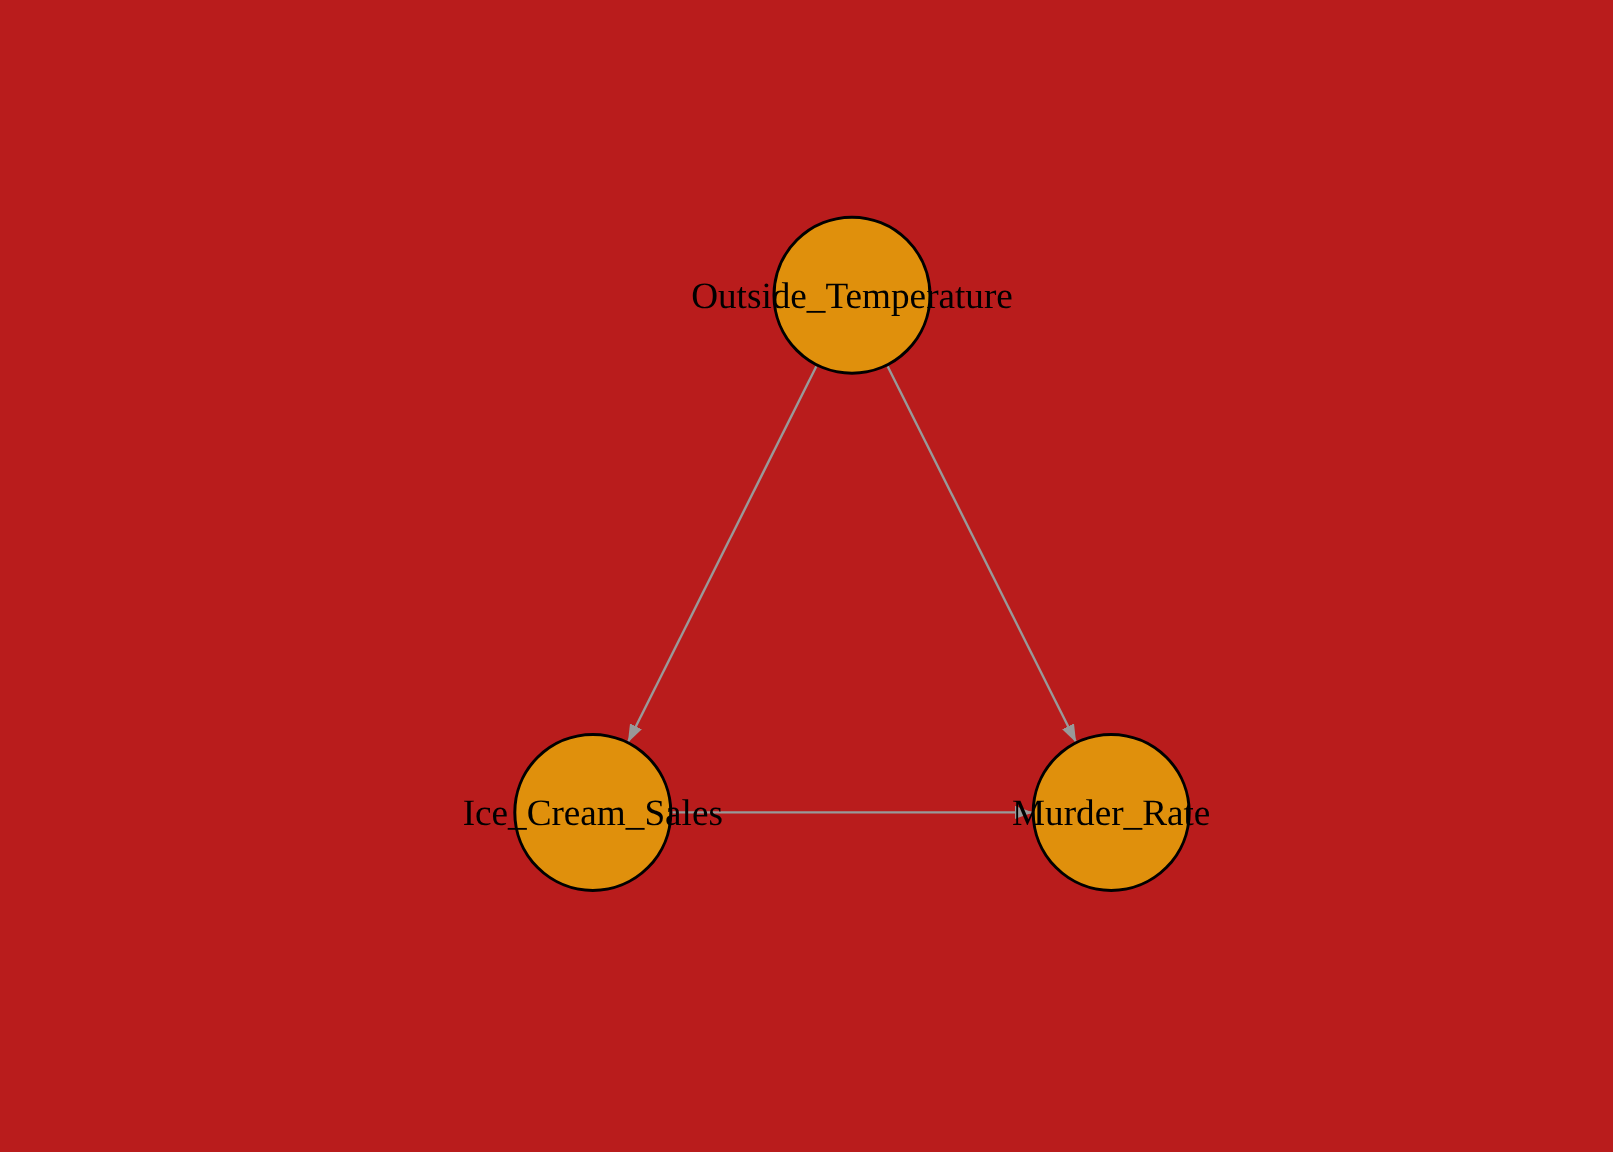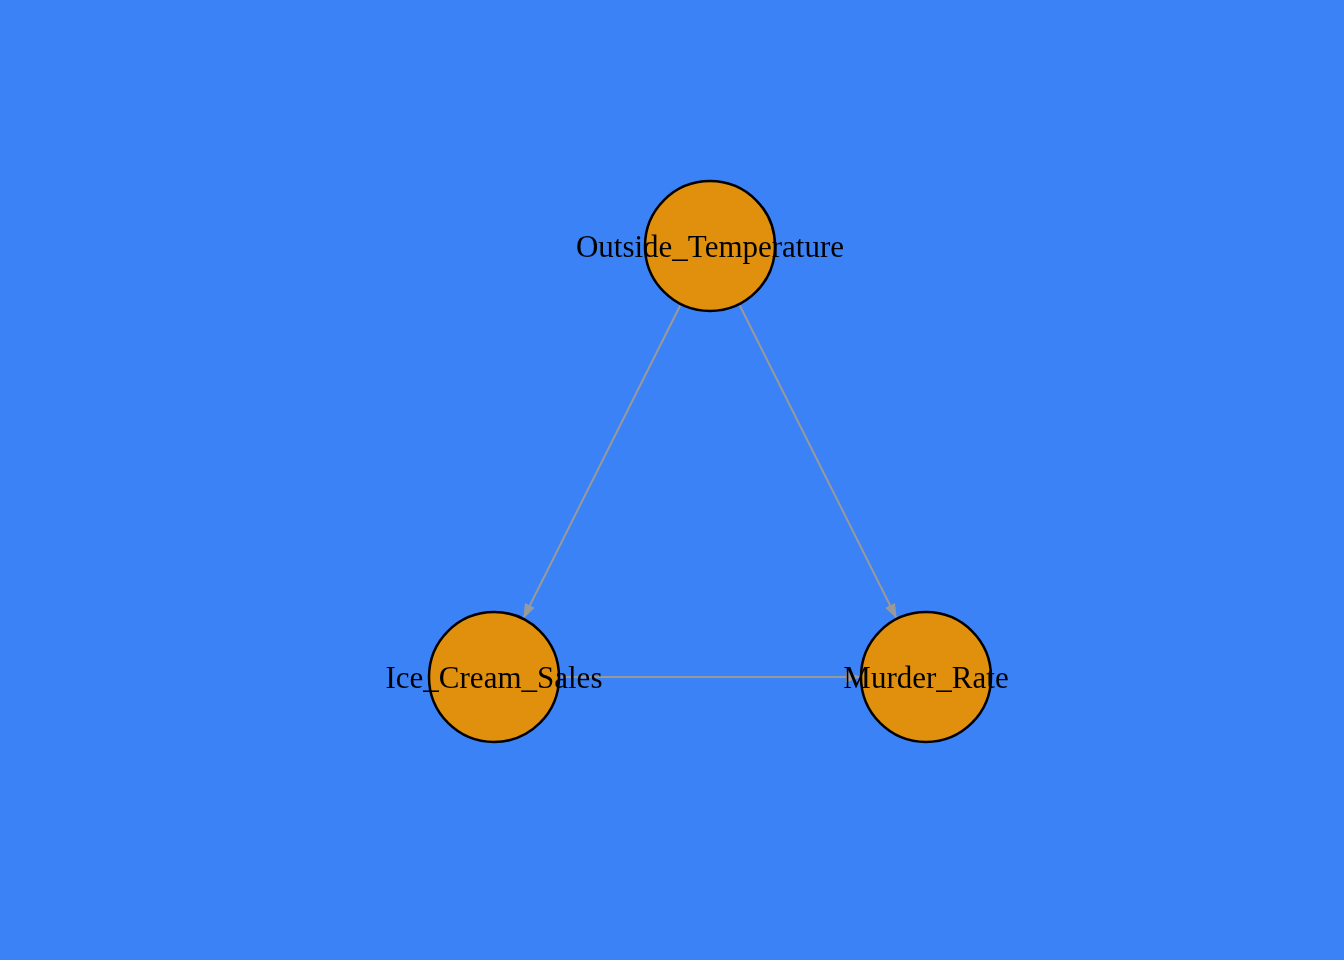--- a/index.html
+++ b/index.html
@@ -5,21 +5,21 @@
   html, body {
     margin: 0;
     padding: 0;
     background: #ffffff;
     font-family: "Liberation Serif", "DejaVu Serif", serif;
   }
   .canvas-wrap {
     position: relative;
     width: 1344px;
     height: 960px;
-    background: #3b82f6;
+    background: #b91c1c;
     overflow: hidden;
   }
   svg.dag {
     display: block;
     width: 1344px;
     height: 960px;
   }
   .node-label {
     font-family: "Liberation Serif", "DejaVu Serif", serif;
     text-anchor: middle;

